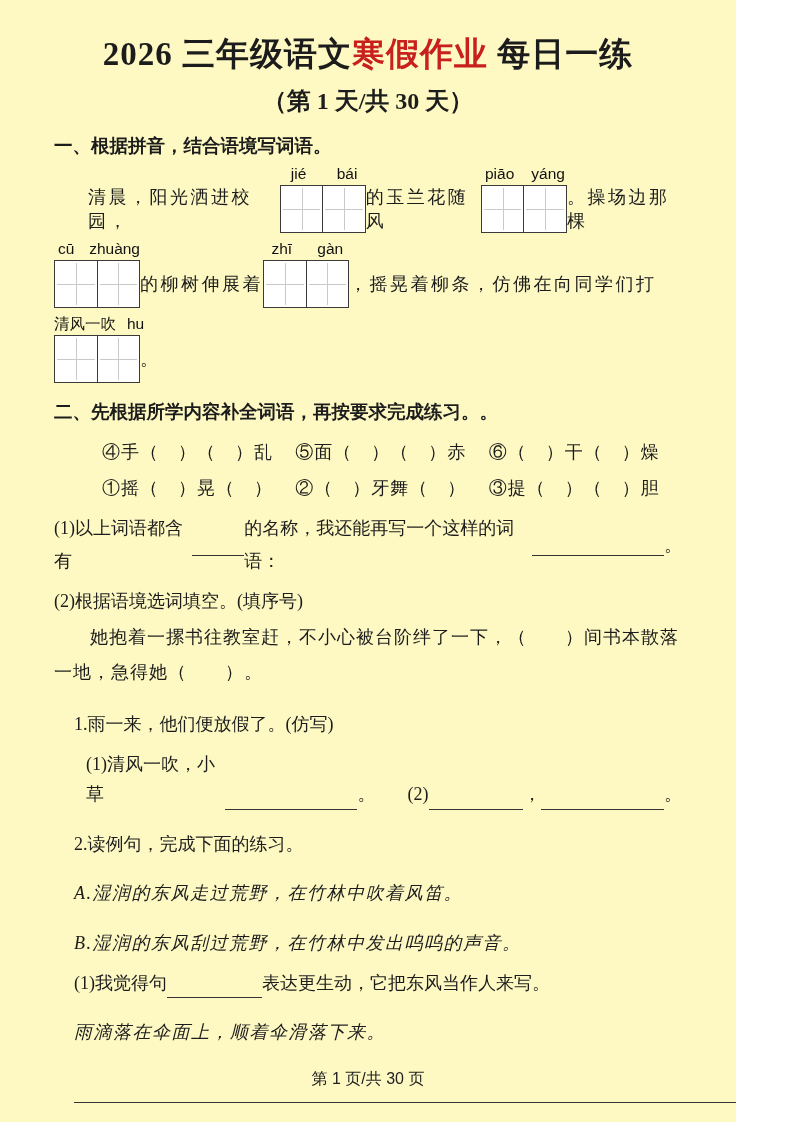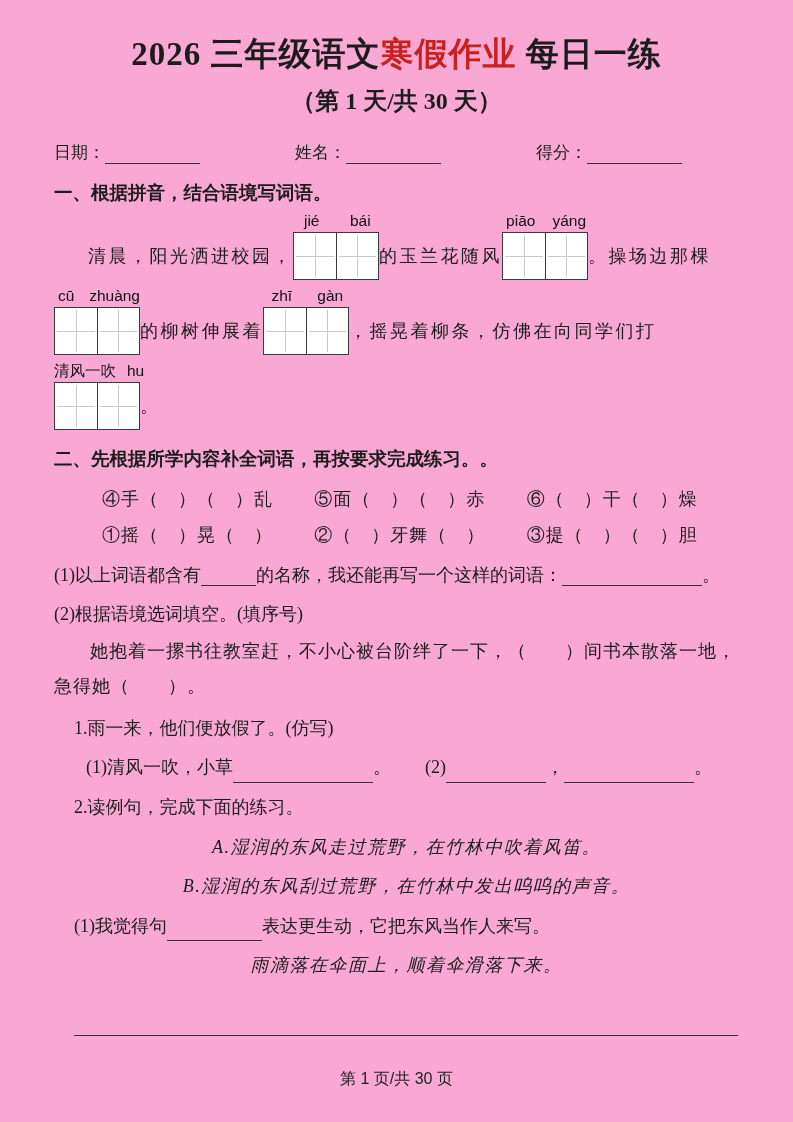--- a/index.html
+++ b/index.html
@@ -1,21 +1,21 @@
 <!DOCTYPE html>
 <html><head>
 <meta charset="utf-8">
 <style>
   * { margin:0; padding:0; box-sizing:border-box; }
   html,body { background:#ffffff; }
   .page {
-    width:793px; height:1122px;
+    width:736px; height:1122px;
     padding:0 54px;
     position:relative;
-    background:#f9a8d4;
+    background:#fef9c3;
     color:#1c1c1c;
     font-family:"Liberation Serif","DejaVu Serif",serif;
     font-size:18px;
     overflow:hidden;
   }
   
   .title {
     text-align:center;
     font-size:33px;
     font-weight:bold;
@@ -84,22 +84,22 @@
   .mt-pinyin { margin-top:27px; }
   .indent1 { padding-left:34px; }
   
   .word-rows { padding-left:48px; margin-top:10px; }
   .word-row { display:flex; line-height:2.0; }
   .word-row span { width:215px; letter-spacing:1px; }
   .q-line { margin-top:6px; line-height:1.85; display:flex; align-items:center; flex-wrap:nowrap; }
   .para { margin-top:2px; line-height:1.95; text-indent:2em; letter-spacing:1px; }
   
   .s3-line { padding-left:20px; margin-top:9px; line-height:1.7; display:flex; align-items:flex-end; }
-  .s3-text { padding-left:20px; margin-top:9px; line-height:1.7; }
-  .kai { font-style:italic; letter-spacing:1.5px;text-align:center; }
+  .s3-text { padding-left:20px; margin-top:19px; line-height:1.7; }
+  .kai { font-style:italic; letter-spacing:1.5px; }
   .w140 { width:140px; } .w55 { width:55px; } .w100 { width:100px; }
   .w130 { width:130px; } .w95b { width:95px; }
   .full-blank { margin-top:34px; margin-left:20px; width:664px; }
   .footer {
     position:absolute; left:0; right:0; bottom:32px;
     text-align:center; font-size:16px;
     font-family:"Liberation Sans","DejaVu Sans",sans-serif;
     color:#222;
   }
 </style>
@@ -107,34 +107,20 @@
 <body>
 
 <div class="page">
 
   
   <div class="title">
     <span>2026 三年级语文</span><span class="red">寒假作业</span><span> 每日一练</span>
   </div>
   <div class="subtitle">（第 1 天/共 30 天）</div>
 
-  <div class="info-row">
-    <span class="info-item">
-      <span>日期：</span>
-      <span class="blank w95"></span>
-    </span>
-    <span class="info-item">
-      <span>姓名：</span>
-      <span class="blank w95"></span>
-    </span>
-    <span class="info-item">
-      <span>得分：</span>
-      <span class="blank w95"></span>
-    </span>
-  </div>
 
   
   <div class="sec-head">一、根据拼音，结合语境写词语。</div>
 
   <div class="iline mt-pinyin indent1">
     <span class="sp">清晨，阳光洒进校园，</span>
     <span class="grid">
       <span class="pinyin">
         <span>jié</span>
         <span>bái</span>

